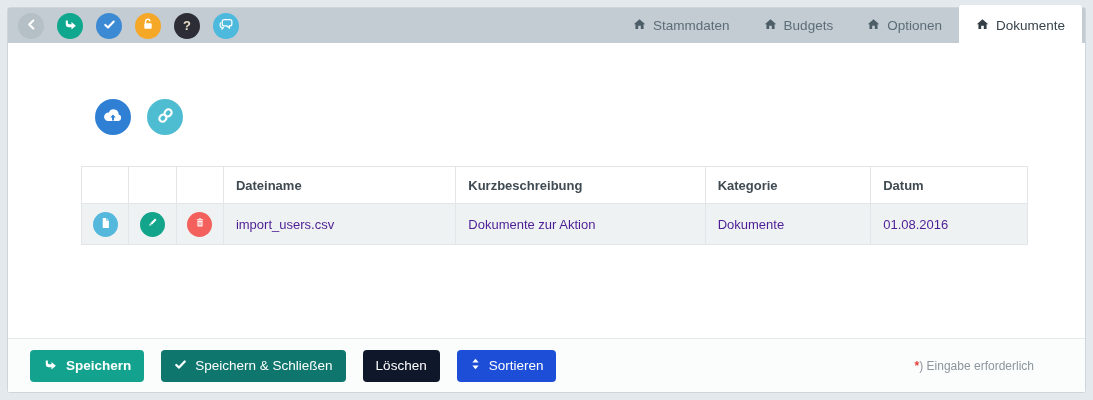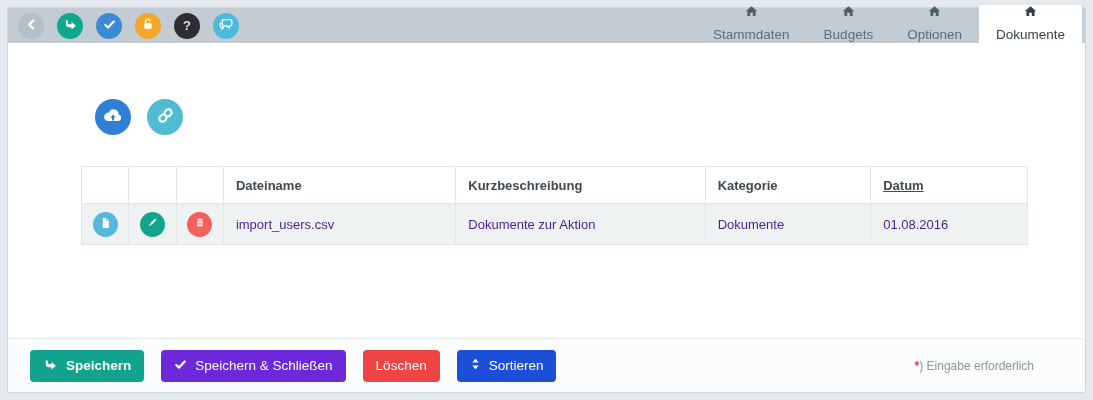--- a/index.html
+++ b/index.html
@@ -49,21 +49,20 @@
     right: 3px; top: -3px; height: 41px;
     display: flex; align-items: stretch;
   }
   .tab {
     display: flex; align-items: center; gap: 7px;
     padding: 0 17px;
     font-size: 13.5px;
     color: #5d6d78;
     cursor: pointer;
     white-space: nowrap;
-    flex-direction: column;
   }
   .tab .home-ic { color: #4e5e68; }
   .tab.active {
     background: #fff;
     border-radius: 3px 3px 0 0;
     color: #38444d;
   }
   .tab.active .home-ic { color: #333e46; }
   
   .content { position: relative; flex: 1 1 auto; background: #fff; z-index: 1; }
@@ -86,21 +85,21 @@
   .doc-table th {
     background: #fff; color: #3f4a52;
     font-weight: bold; text-align: left;
     padding: 10px 12px; height: 37px;
   }
   .doc-table td { background: #eff2f2; color: #4c1d95; padding: 10px 12px; height: 41px; }
   .doc-table .icon-col { width: 48px; text-align: center; padding: 7px 0; }
   .col-name  { width: 236px; }
   .col-desc  { width: 253px; }
   .col-cat   { width: 168px; }
-  .col-date  { width: 159px; text-decoration: underline; }
+  .col-date  { width: 159px; }
   .row-circle {
     width: 25px; height: 25px; border-radius: 50%;
     border: none; cursor: pointer;
     display: inline-flex; align-items: center; justify-content: center;
     vertical-align: middle; padding: 0;
   }
   .rc-file { background: #54b8dc; }
   .rc-edit { background: #12a58c; }
   .rc-del  { background: #f4605c; }
   
@@ -118,22 +117,22 @@
     border: none; border-radius: 4px;
     color: #fff; font-size: 13.5px;
     font-family: "Liberation Sans", sans-serif;
     padding: 0 13px;
     margin-right: 17px;
     display: flex; align-items: center; gap: 8px;
     cursor: pointer;
     white-space: nowrap;
   }
   .fb-save  { background: #13a28d; font-weight: bold; }
-  .fb-savec { background: #6d28d9; }
-  .fb-del   { background: #ef4444; }
+  .fb-savec { background: #0f766e; }
+  .fb-del   { background: #0f172a; }
   .fb-sort  { background: #1d4ed8; }
   .required-note {
     position: absolute; right: 51px; top: 50%;
     transform: translateY(-50%);
     font-size: 12px; color: #8c969d;
   }
   .required-note .ast { color: #e0413c; font-weight: bold; }
 </style>
 </head>
 <body>

